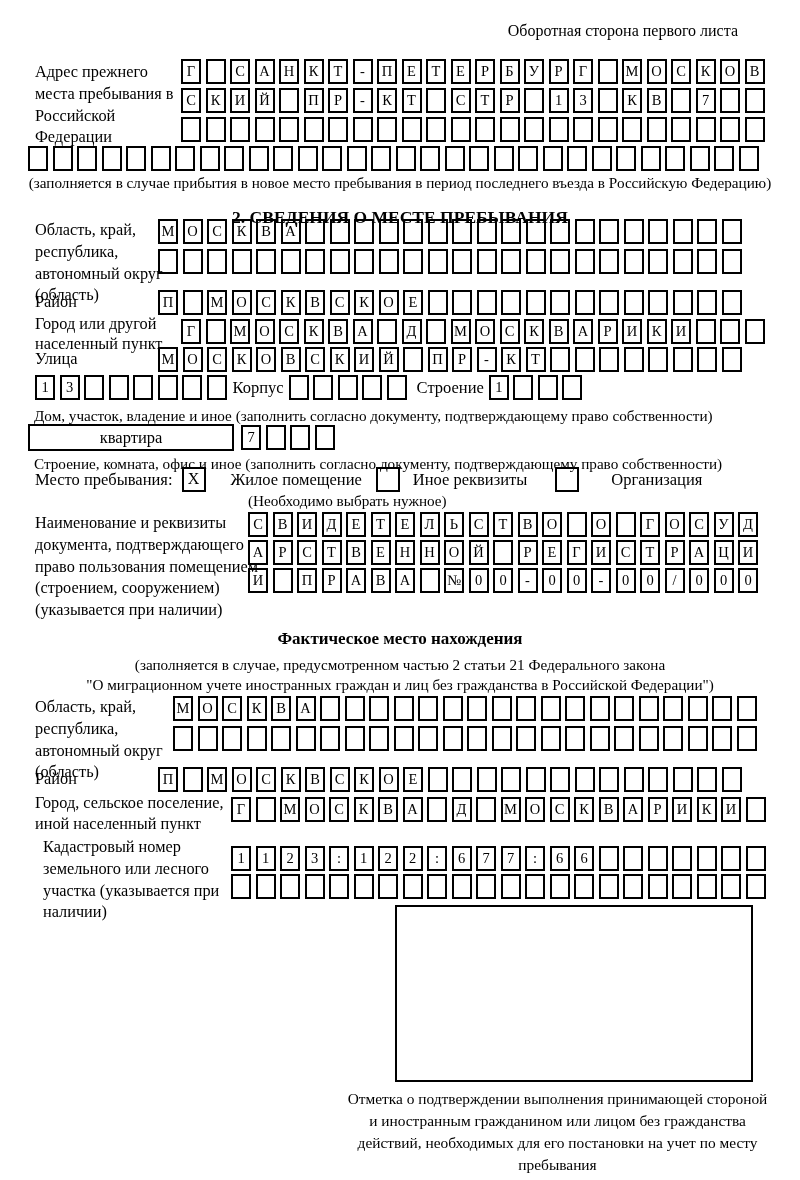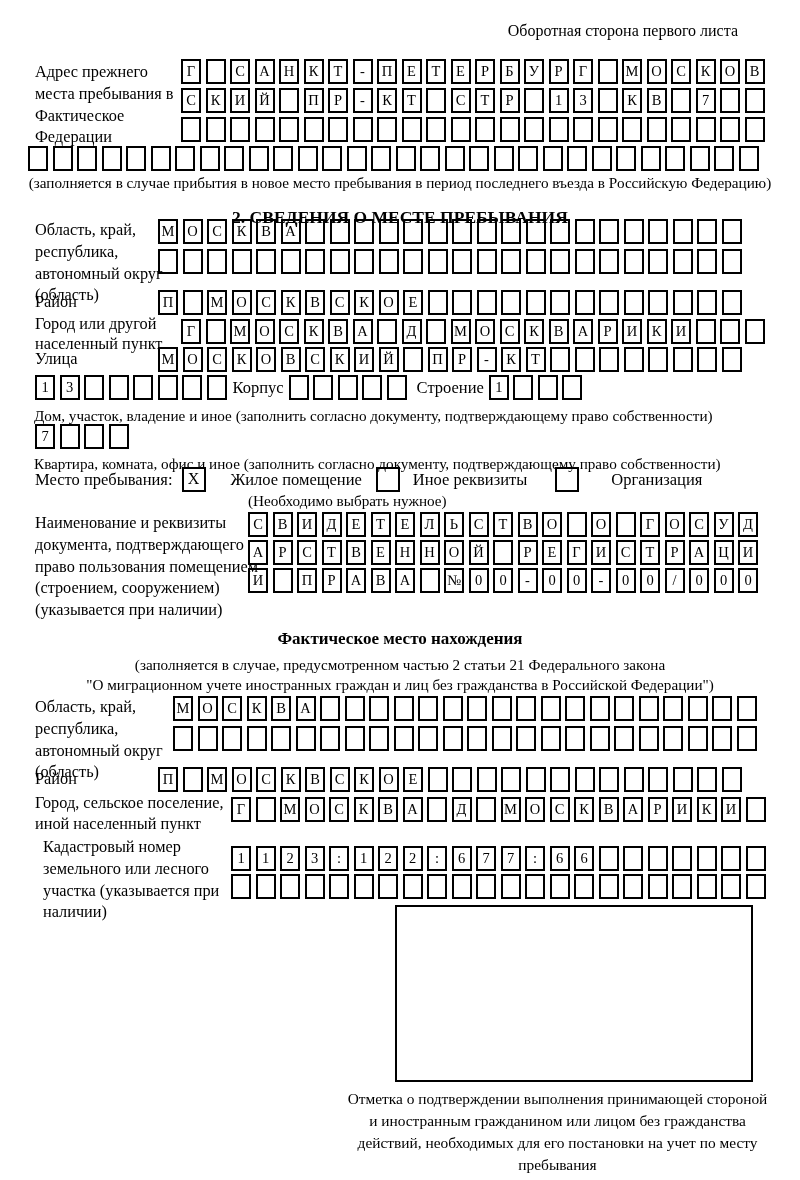--- a/index.html
+++ b/index.html
@@ -32,21 +32,21 @@
   .houserow, .stayrow { display:flex; align-items:center; }
   .stamp { border:2px solid #000; background:#fff; }
   .note-small { font-size:15.2px; }
   .topnote { font-size:16px; }
 </style>
 </head>
 <body>
 
 <div class="abs topnote" style="top:22px; right:62px;">Оборотная сторона первого листа</div>
 
-<div class="abs flabel" style="left:35px; top:61px; width:152px;">Адрес прежнего места пребывания в Фактическое Федерации</div>
+<div class="abs flabel" style="left:35px; top:61px; width:152px;">Адрес прежнего места пребывания в Российской Федерации</div>
 <div class="abs cellcol" style="left:181px; top:59px; gap:4px;">
   <div class="cellrow">
       <span class="cell">Г</span>
       <span class="cell"></span>
       <span class="cell">С</span>
       <span class="cell">А</span>
       <span class="cell">Н</span>
       <span class="cell">К</span>
       <span class="cell">Т</span>
       <span class="cell">-</span>
@@ -319,28 +319,29 @@
   <div class="cellrow">
       <span class="cell">1</span>
       <span class="cell"></span>
       <span class="cell"></span>
       <span class="cell"></span>
     </div>
 </div>
 <div class="abs caption" style="left:34px; top:406px;">Дом, участок, владение и иное (заполнить согласно документу, подтверждающему право собственности)</div>
 
 <div class="abs houserow" style="left:28px; top:424px;">
+  <div class="widebox" style="width:206px;">квартира</div>
   <div class="cellrow" style="margin-left:7px;">
       <span class="cell">7</span>
       <span class="cell"></span>
       <span class="cell"></span>
       <span class="cell"></span>
     </div>
 </div>
-<div class="abs caption" style="left:34px; top:454px;">Квартира, комната, офис и иное (заполнить согласно документу, подтверждающему право собственности)</div>
+<div class="abs caption" style="left:34px; top:454px;">Строение, комната, офис и иное (заполнить согласно документу, подтверждающему право собственности)</div>
 
 <div class="abs stayrow" style="left:35px; top:467px;">
   <div class="inline-label">Место пребывания:</div>
   <div class="chk" style="margin-left:9px;">X</div>
   <div class="inline-label" style="margin-left:25px;">Жилое помещение</div>
   <div class="chk" style="margin-left:14px;"></div>
   <div class="inline-label" style="margin-left:13px;">Иное реквизиты</div>
   <div class="chk" style="margin-left:28px;"></div>
   <div class="inline-label" style="margin-left:32px;">Организация</div>
 </div>

